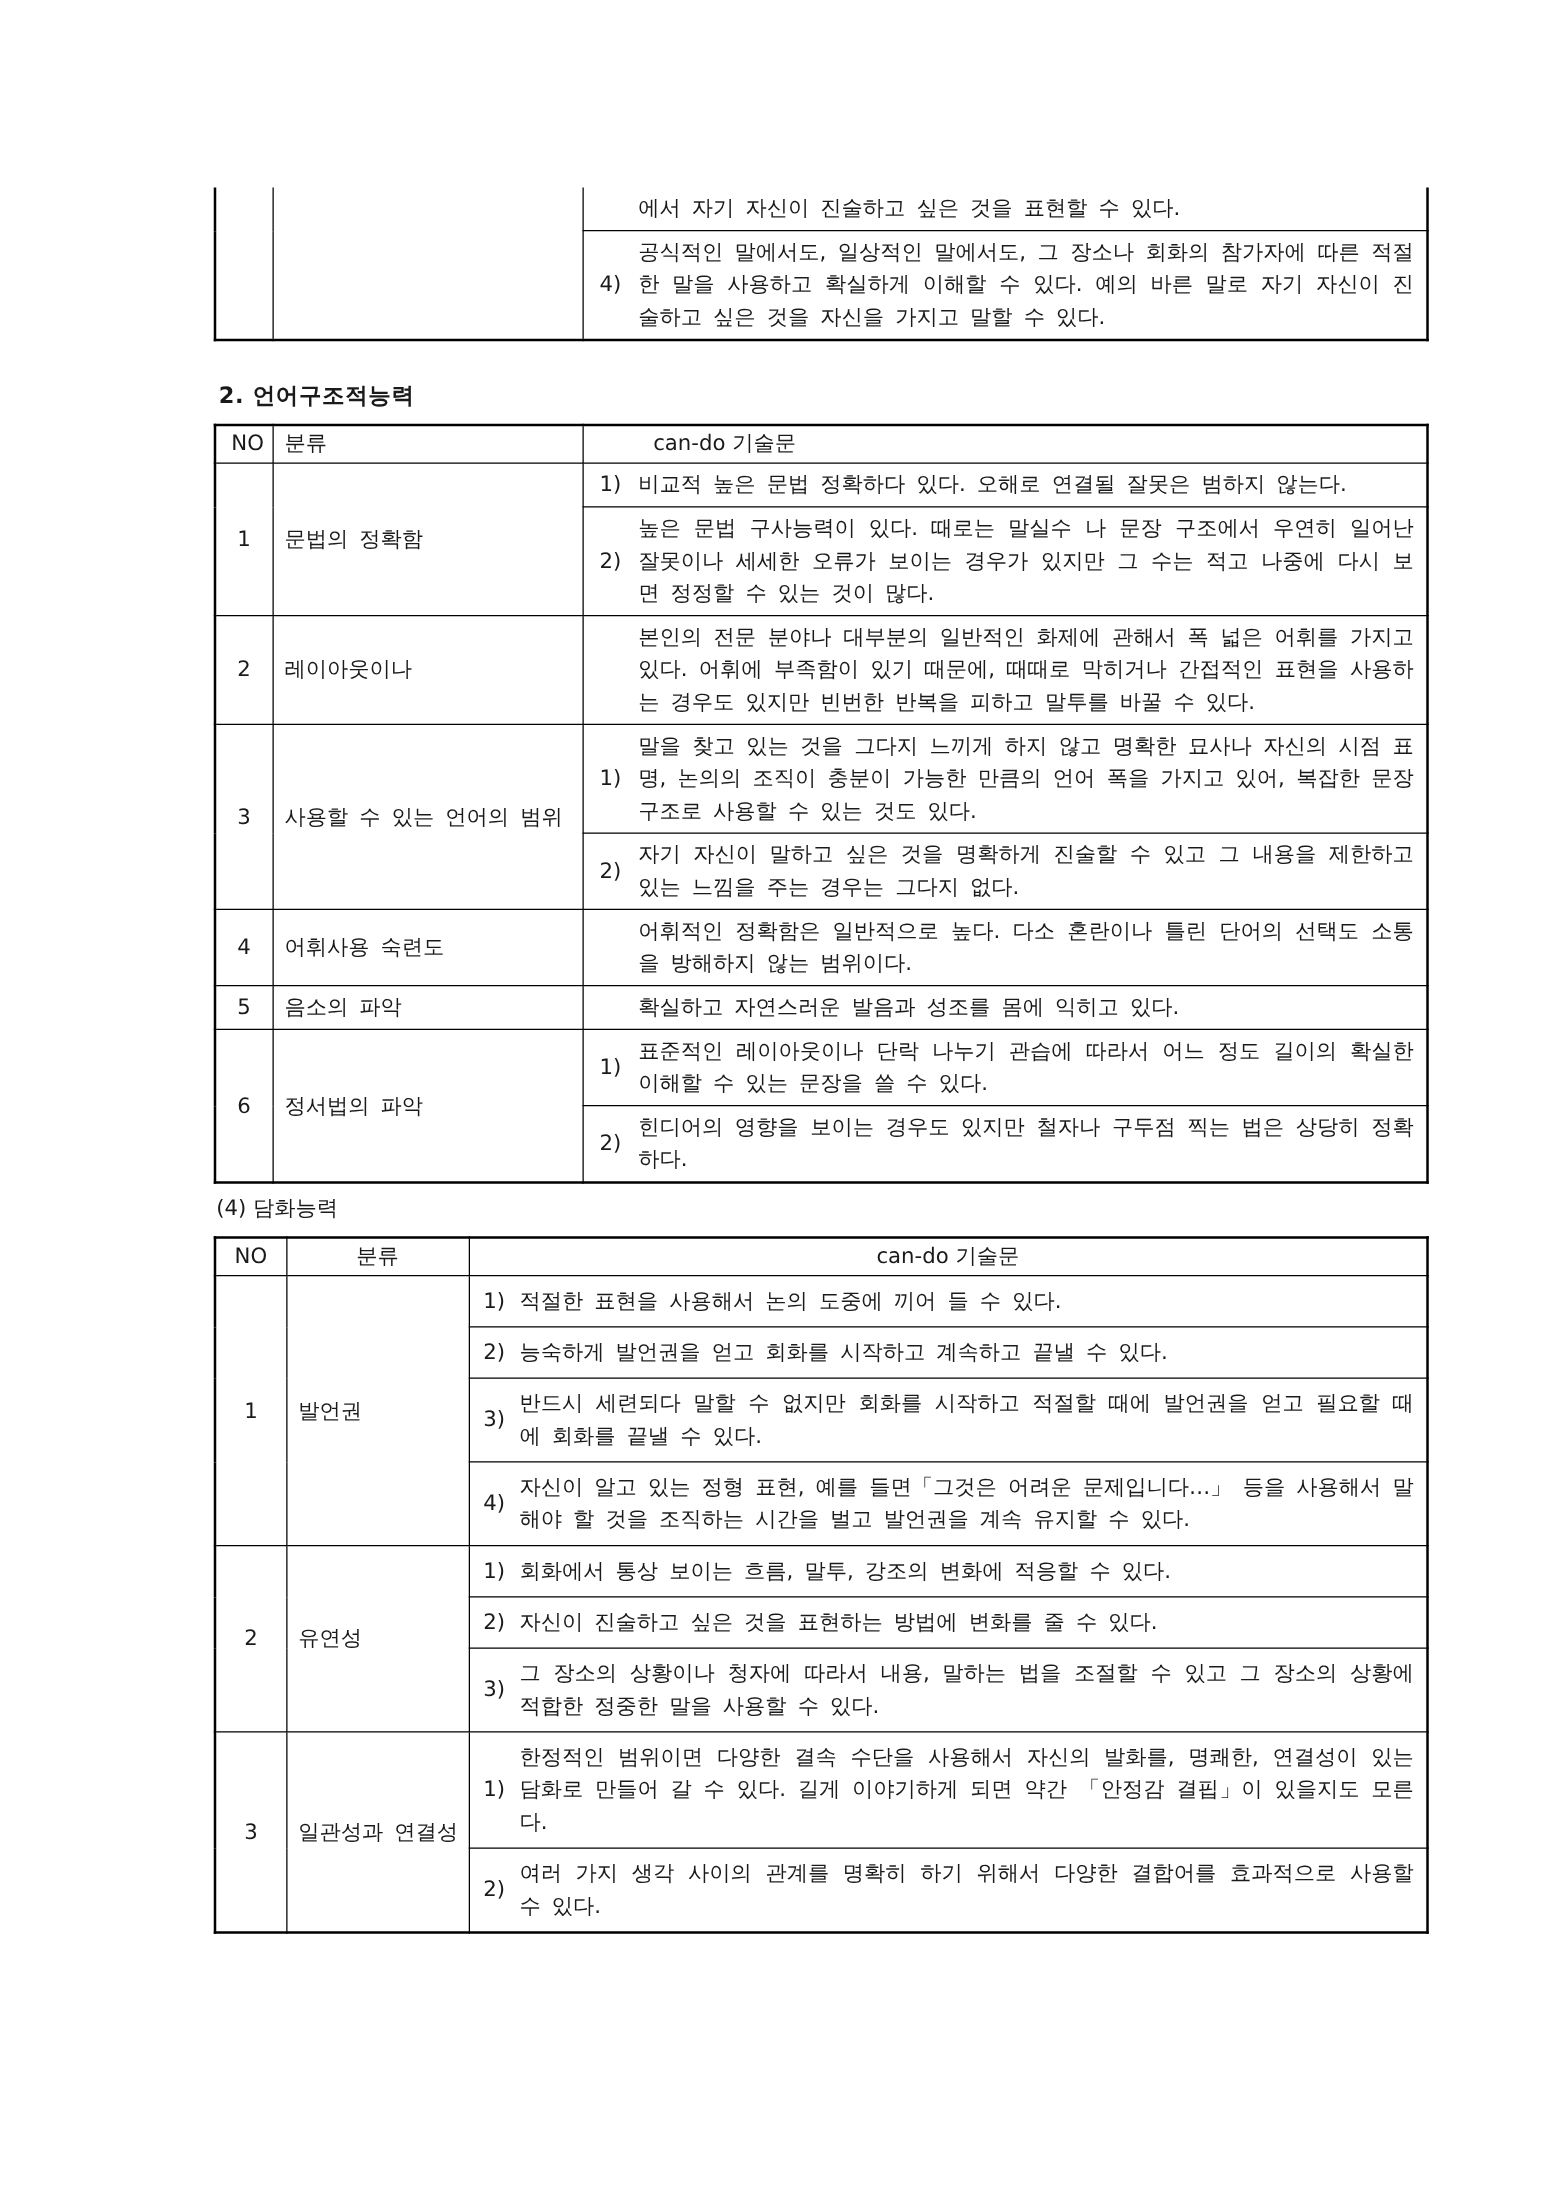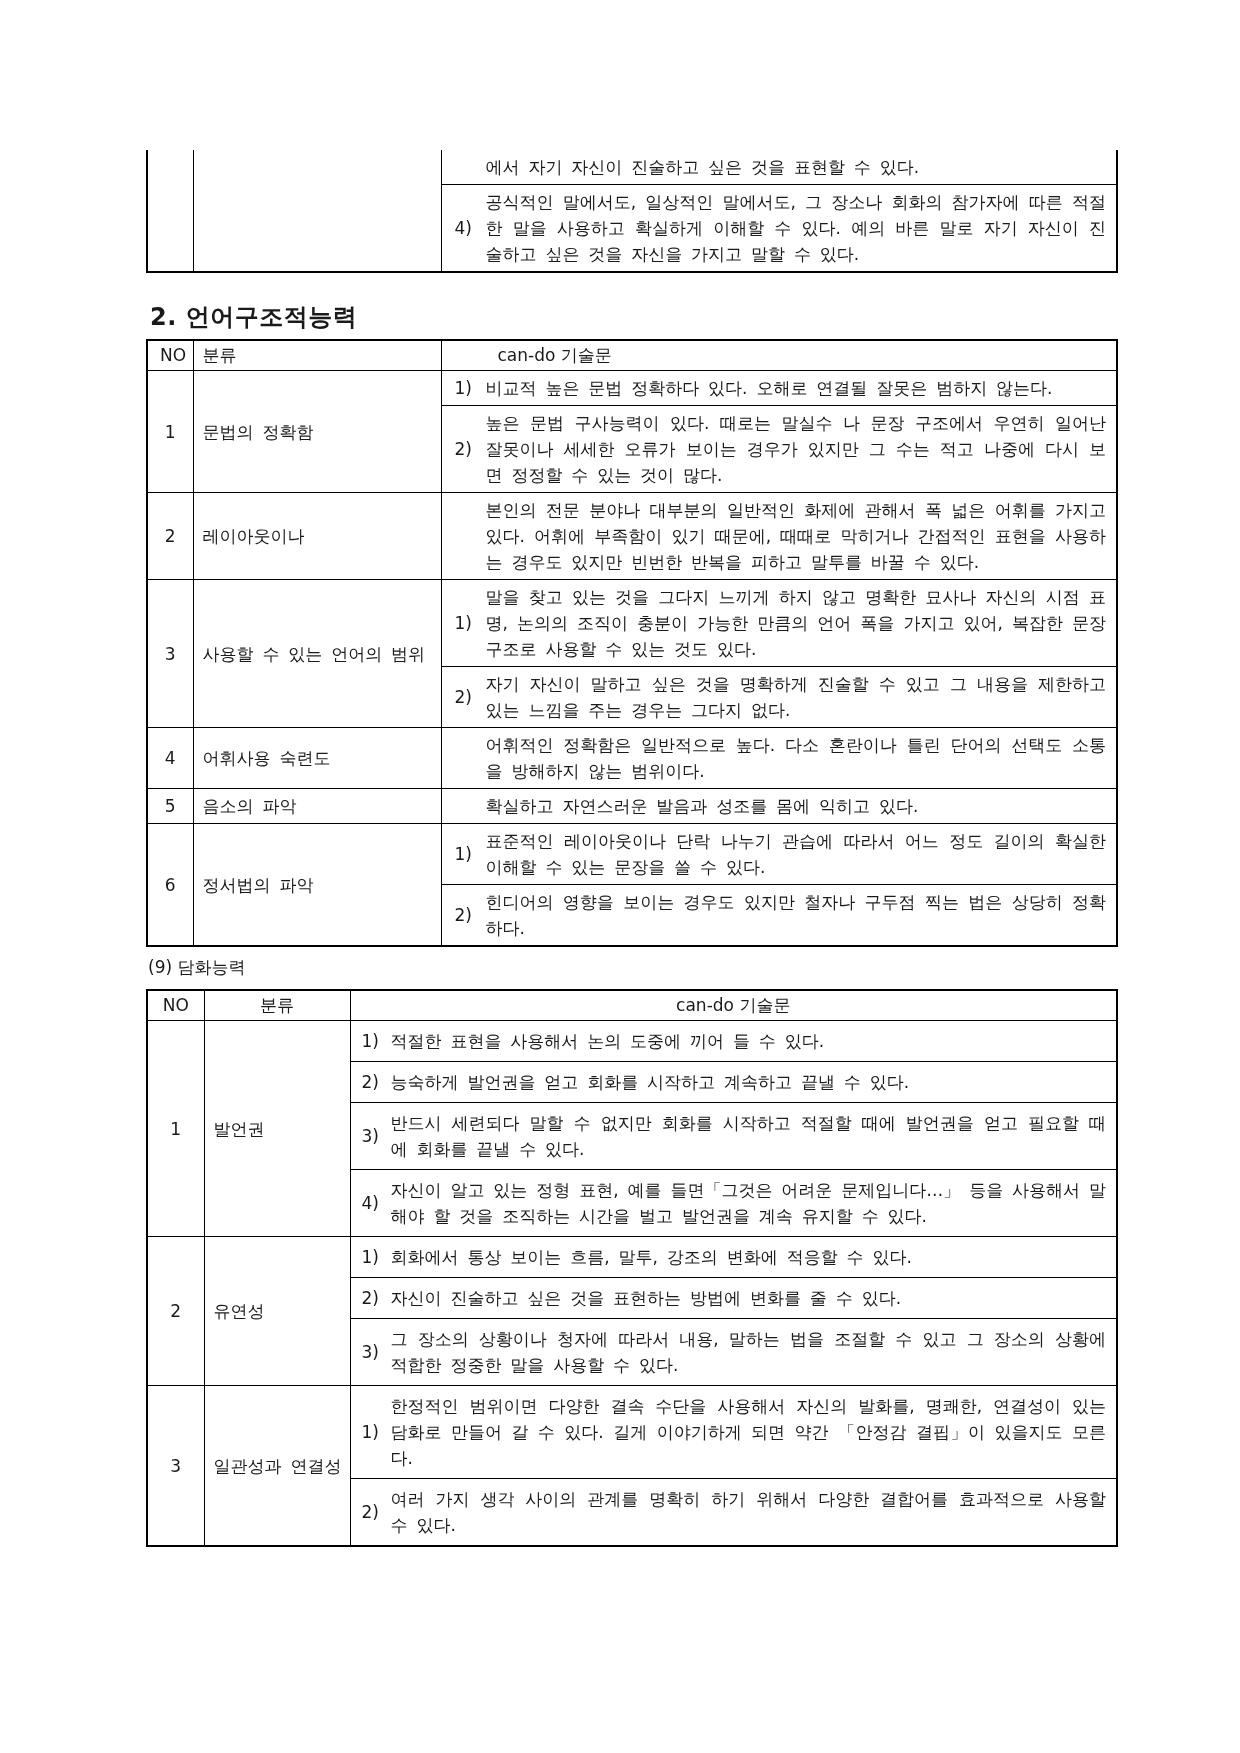--- a/index.html
+++ b/index.html
@@ -3,21 +3,21 @@
 <meta charset="utf-8">
 <style>
   * { box-sizing: border-box; margin: 0; padding: 0; }
   html, body { width: 1240px; height: 1753px; }
   body {
     background: #ffffff;
     color: #1a1a1a;
     font-family: "DejaVu Sans", "Liberation Sans", sans-serif;
     overflow: hidden;
   }
-  .page { padding: 150px 0 0 146px; width: 1136px; }
+  .page { padding: 150px 0 0 146px; width: 1136px; margin-left: 25px; }
 
   .cando-table {
     border-collapse: collapse;
     table-layout: fixed;
     width: 972px;
     border: 2px solid #000;
     font-size: 17px;
     line-height: 26px;
   }
   .cando-table th, .cando-table td {
@@ -45,21 +45,21 @@
   .item { display: flex; align-items: center; }
   .num { flex: 0 0 44px; padding-left: 13px; }
   .t3 .num { flex: 0 0 40px; padding-left: 11px; }
   .txt { flex: 1; text-align: justify; word-spacing: 3.5px; }
 
   
   .continued { border-top: none; }
   .continued tr:first-child > td { border-top: none; }
 
   .h-section {
-    font-size: 24px;
+    font-size: 18px;
     font-weight: bold;
     line-height: 24px;
     margin: 32px 0 10px 4px;
     letter-spacing: 0.5px;
   }
   .h-brk { margin-top: 34px; margin-bottom: 2px; }
   .h-sub {
     font-size: 17px;
     font-weight: normal;
     line-height: 24px;
@@ -196,21 +196,21 @@
             <div class="item">
               <span class="num">2)</span>
               <div class="txt">힌디어의 영향을 보이는 경우도 있지만 철자나 구두점 찍는 법은 상당히 정확하다.</div>
             </div>
           </td>
         </tr>
       </tbody>
     </table>
 
 
-  <div class="h-sub">(9) 담화능력</div>
+  <div class="h-sub">(4) 담화능력</div>
 
   <table class="cando-table t3">
     <colgroup>
         <col class="w-no">
         <col class="w-cat">
         <col>
       </colgroup>
   <thead>
         <tr>
           <th class="h-no">NO</th>

